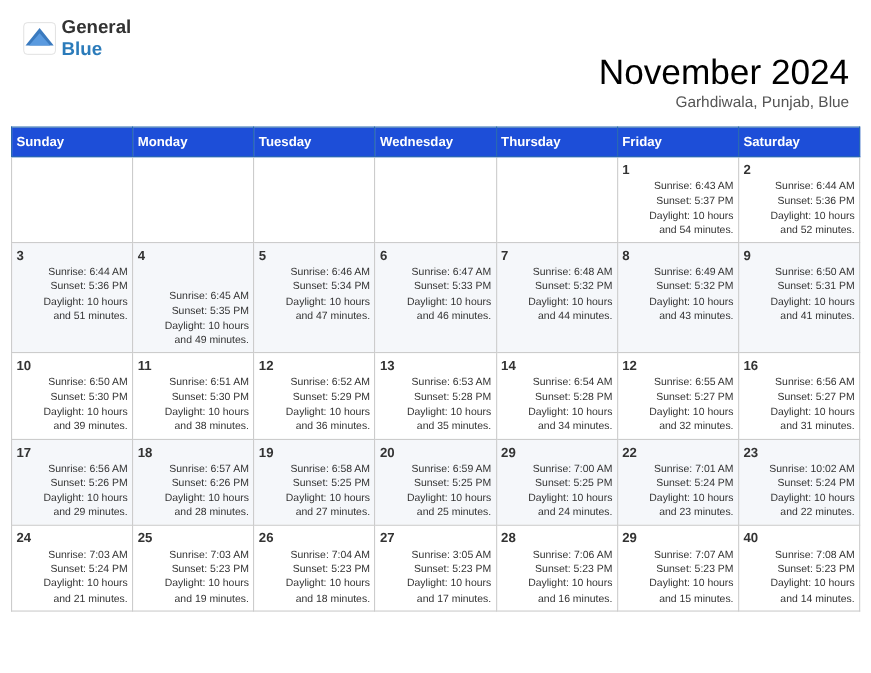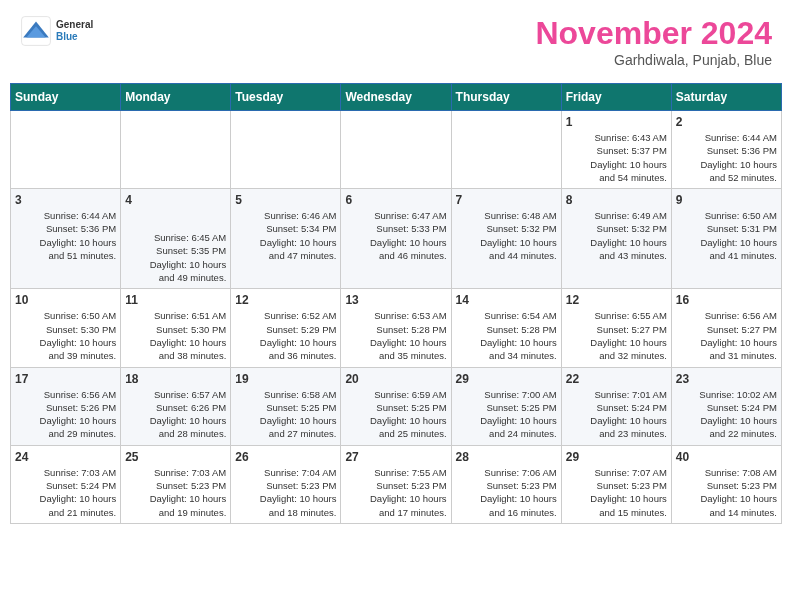--- a/index.html
+++ b/index.html
@@ -18,50 +18,51 @@
       padding: 5px 10px;
     }
     .logo {
       display: flex;
       align-items: center;
       gap: 0;
     }
     .logo-text {
       display: flex;
       flex-direction: column;
-      font-size: 10px;
+      font-size: 17px;
       font-weight: bold;
       line-height: 1.2;
     }
     .logo-general { color: #333; }
     .logo-blue { color: #2b7bba; }
     .logo-icon {
       width: 32px;
       height: 32px;
       margin-right: 4px;
     }
     .title-block {
       text-align: right;
     }
     .month-title {
       font-size: 32px;
-      font-weight: bold;
-      color: #ec4899;
+      font-weight: normal;
+      color: #000000;
+      margin-top: 32px;
     }
     .location {
       font-size: 14px;
       color: #555;
     }
     .calendar {
       width: 100%;
       border-collapse: collapse;
       border: 1px solid #ccc;
     }
     .calendar th {
-      background: #0f766e;
+      background: #1d4ed8;
       color: #fff;
       font-size: 12px;
       font-weight: bold;
       padding: 6px 4px;
       text-align: left;
       border: 1px solid #2a6aaf;
     }
     .calendar td {
       border: 1px solid #ccc;
       vertical-align: top;
@@ -316,21 +317,21 @@
         </td>
         <td>
           <span class="day-number">26</span>
           <div class="day-info" style="white-space: pre-line;">Sunrise: 7:04 AM
 Sunset: 5:23 PM
 Daylight: 10 hours
 and 18 minutes.</div>
         </td>
         <td>
           <span class="day-number">27</span>
-          <div class="day-info" style="white-space: pre-line;">Sunrise: 7:55 AM
+          <div class="day-info" style="white-space: pre-line;">Sunrise: 3:05 AM
 Sunset: 5:23 PM
 Daylight: 10 hours
 and 17 minutes.</div>
         </td>
         <td>
           <span class="day-number">28</span>
           <div class="day-info" style="white-space: pre-line;">Sunrise: 7:06 AM
 Sunset: 5:23 PM
 Daylight: 10 hours
 and 16 minutes.</div>

